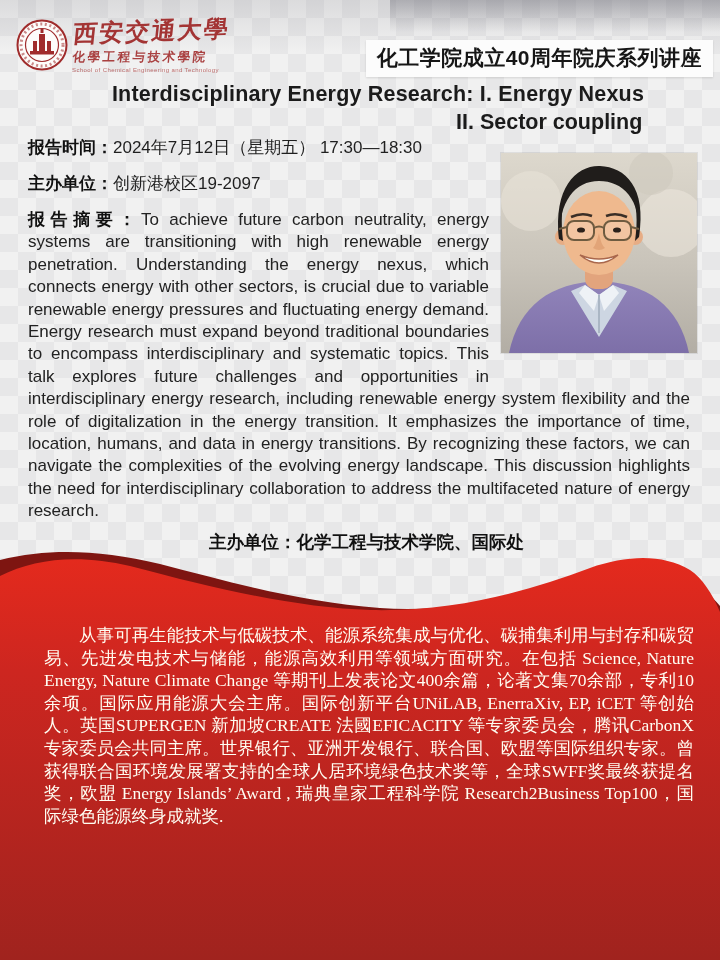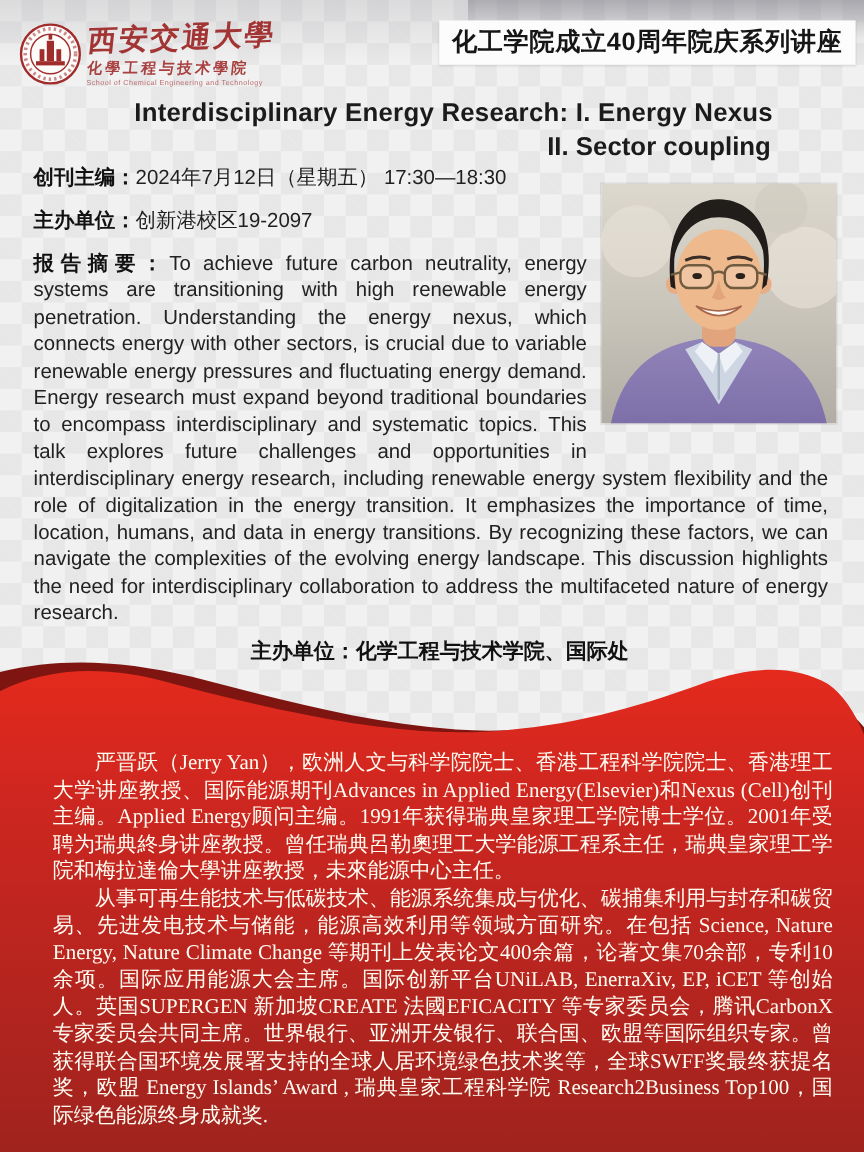--- a/index.html
+++ b/index.html
@@ -17,21 +17,21 @@
     background:linear-gradient(to bottom,rgba(110,110,120,.42),rgba(110,110,120,0));}
 
   
   .seal{position:absolute;left:16px;top:19px;width:52px;height:52px;}
   .logo-text{position:absolute;left:72px;top:22px;color:#a33434;line-height:1;}
   .logo-cn{font-family:"DejaVu Serif",serif;font-weight:bold;font-size:24px;letter-spacing:2px;
     transform:skewX(-8deg) rotate(-2deg);transform-origin:left bottom;color:#a33434;}
   .logo-school{font-family:"DejaVu Serif",serif;font-weight:bold;font-size:12.5px;letter-spacing:2.5px;
     margin-top:5px;color:#a94040;transform:skewX(-6deg);transform-origin:left bottom;}
   .logo-en{font-size:6px;letter-spacing:.4px;margin-top:3px;color:#bb6a6a;}
-  .banner{position:absolute;top:17px;right:7px;background:#fcfcfc;color:#161616;
+  .banner{position:absolute;top:40px;right:7px;background:#fcfcfc;color:#161616;
     font-weight:bold;font-size:21px;letter-spacing:.5px;padding:4px 11px 5px;
     box-shadow:0 1px 2px rgba(0,0,0,.12);}
 
   
   .title-1{position:absolute;top:82px;left:0;width:720px;text-align:center;
     font-size:21.5px;font-weight:bold;color:#1b1b1b;letter-spacing:.2px;padding-left:18px;}
   .title-2{position:absolute;top:110px;left:456px;font-size:21.5px;font-weight:bold;color:#1b1b1b;text-align:right;}
 
   
   .content{position:absolute;top:137px;left:28px;width:662px;color:#1f1f1f;}
@@ -130,21 +130,21 @@
         <ellipse cx="80" cy="77" rx="4" ry="2.6" fill="#2b211b"></ellipse>
         <ellipse cx="116" cy="77" rx="4" ry="2.6" fill="#2b211b"></ellipse>
 
         <path d="M98,80 Q95,92 92,95 Q98,99 104,95 Q100,92 98,80" fill="#e2a478"></path>
 
         <path d="M79,102 Q98,118 117,102 Q98,110 79,102 Z" fill="#fffdf8" stroke="#a9674c" stroke-width="1.5"></path>
       </svg>
     </div>
 
     <div class="info-row">
-      <span class="lbl">创刊主编：</span><span>2024年7月12日（星期五） 17:30—18:30</span>
+      <span class="lbl">报告时间：</span><span>2024年7月12日（星期五） 17:30—18:30</span>
     </div>
     <div class="info-row">
       <span class="lbl">主办单位：</span><span>创新港校区19-2097</span>
     </div>
     <div class="abstract">
       <span class="lbl">报告摘要：</span><span>To achieve future carbon neutrality, energy systems are transitioning with high renewable energy penetration. Understanding the energy nexus, which connects energy with other sectors, is crucial due to variable renewable energy pressures and fluctuating energy demand. Energy research must expand beyond traditional boundaries to encompass interdisciplinary and systematic topics. This talk explores future challenges and opportunities in interdisciplinary energy research, including renewable energy system flexibility and the role of digitalization in the energy transition. It emphasizes the importance of time, location, humans, and data in energy transitions. By recognizing these factors, we can navigate the complexities of the evolving energy landscape. This discussion highlights the need for interdisciplinary collaboration to address the multifaceted nature of energy research.</span>
     </div>
     <div class="organizer">
       <span>主办单位：</span><span>化学工程与技术学院、国际处</span>
     </div>
@@ -158,16 +158,15 @@
           <stop offset="0.28" stop-color="#cd2620"></stop>
           <stop offset="1" stop-color="#a0231e"></stop>
         </linearGradient>
       </defs>
       <path d="M0,12 C50,0 100,2 160,16 C230,34 300,54 380,60 C470,66 560,40 620,26 C660,17 698,30 720,58 L720,412 L0,412 Z" fill="#7e1511"></path>
       <path d="M0,28 C35,10 80,6 130,18 C220,42 300,60 370,62 C455,64 525,44 590,20 C628,7 662,6 690,22 C702,30 712,45 720,64 L720,412 L0,412 Z" fill="url(#redg)"></path>
     </svg>
   </div>
 
   <div class="bio">
-    <p>严晋跃（Jerry Yan），欧洲人文与科学院院士、香港工程科学院院士、香港理工大学讲座教授、国际能源期刊Advances in Applied Energy(Elsevier)和Nexus (Cell)创刊主编。Applied Energy顾问主编。1991年获得瑞典皇家理工学院博士学位。2001年受聘为瑞典終身讲座教授。曾任瑞典呂勒奧理工大学能源工程系主任，瑞典皇家理工学院和梅拉達倫大學讲座教授，未來能源中心主任。</p>
     <p>从事可再生能技术与低碳技术、能源系统集成与优化、碳捕集利用与封存和碳贸易、先进发电技术与储能，能源高效利用等领域方面研究。在包括 Science, Nature Energy, Nature Climate Change 等期刊上发表论文400余篇，论著文集70余部，专利10余项。国际应用能源大会主席。国际创新平台UNiLAB, EnerraXiv, EP, iCET 等创始人。英国SUPERGEN 新加坡CREATE 法國EFICACITY 等专家委员会，腾讯CarbonX专家委员会共同主席。世界银行、亚洲开发银行、联合国、欧盟等国际组织专家。曾获得联合国环境发展署支持的全球人居环境绿色技术奖等，全球SWFF奖最终获提名奖，欧盟 Energy Islands’ Award , 瑞典皇家工程科学院 Research2Business Top100，国际绿色能源终身成就奖.</p>
   </div>
 </div>
 
 </body></html>

